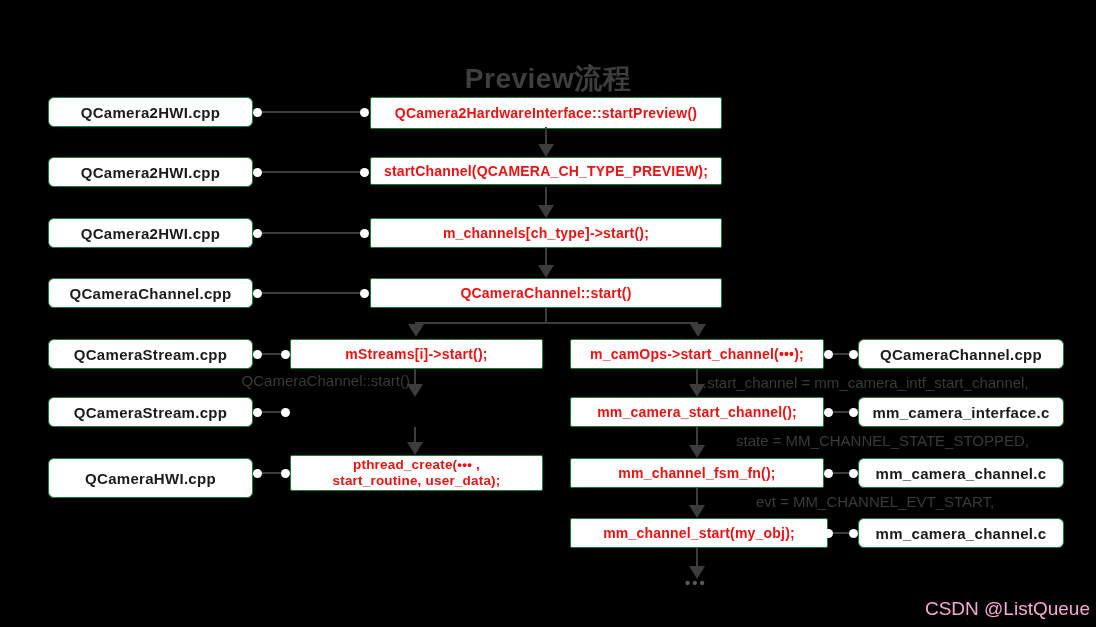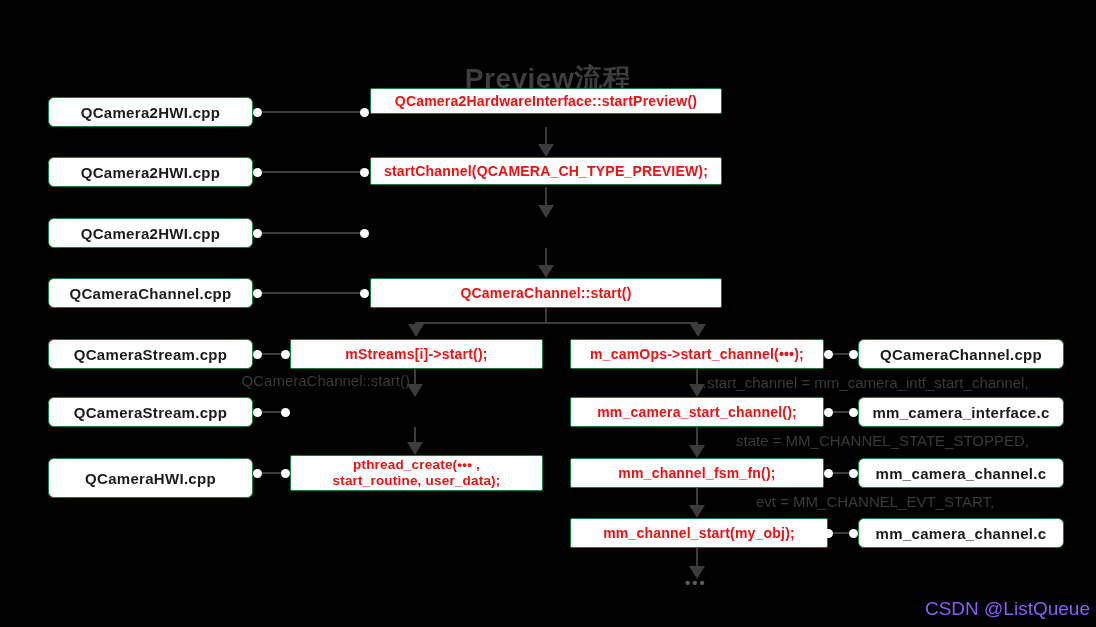--- a/index.html
+++ b/index.html
@@ -16,36 +16,37 @@
   .hl{position:absolute;height:2px;background:#3c3c3c;}
   .ah{position:absolute;width:0;height:0;border-left:8px solid transparent;
       border-right:8px solid transparent;border-top:13px solid #3c3c3c;}
   .conn{position:absolute;height:2px;background:#3c3c3c;}
   .dot{position:absolute;width:9px;height:9px;border-radius:50%;background:#ffffff;top:-3.5px;}
   .dot.l{left:-3px;}
   .dot.r{right:-3px;}
   .ann{position:absolute;font-size:15px;color:#3a3a3a;white-space:nowrap;}
   .ann.ra{text-align:right;}
   .ellipsis{position:absolute;color:#5a5a5a;font-size:15px;font-weight:bold;letter-spacing:2px;}
-  .watermark{position:absolute;right:6px;bottom:7px;font-size:19px;color:#8b5cf6;}
+  .watermark{position:absolute;right:6px;bottom:7px;font-size:19px;color:#f9a8d4;}
 </style>
 </head>
 <body>
 
 <div class="stage">
 
   <div class="title">Preview流程</div>
 
   <div class="box file" style="left:48px;top:97px;width:205px;height:30px">QCamera2HWI.cpp</div>
   <div class="box file" style="left:48px;top:157px;width:205px;height:30px">QCamera2HWI.cpp</div>
   <div class="box file" style="left:48px;top:218px;width:205px;height:30px">QCamera2HWI.cpp</div>
   <div class="box file" style="left:48px;top:278px;width:205px;height:30px">QCameraChannel.cpp</div>
 
-  <div class="box call" style="left:370px;top:88px;width:352px;height:26px">QCamera2HardwareInterface::startPreview()</div>
+  <div class="box call" style="left:370px;top:97px;width:352px;height:32px">QCamera2HardwareInterface::startPreview()</div>
   <div class="box call" style="left:370px;top:157px;width:352px;height:28px">startChannel(QCAMERA_CH_TYPE_PREVIEW);</div>
+  <div class="box call" style="left:370px;top:218px;width:352px;height:30px">m_channels[ch_type]-&gt;start();</div>
   <div class="box call" style="left:370px;top:278px;width:352px;height:30px">QCameraChannel::start()</div>
 
   <div class="conn" style="left:256px;top:111px;width:110px">
       <i class="dot l"></i>
       <i class="dot r"></i>
     </div>
   <div class="conn" style="left:256px;top:171px;width:110px">
       <i class="dot l"></i>
       <i class="dot r"></i>
     </div>

